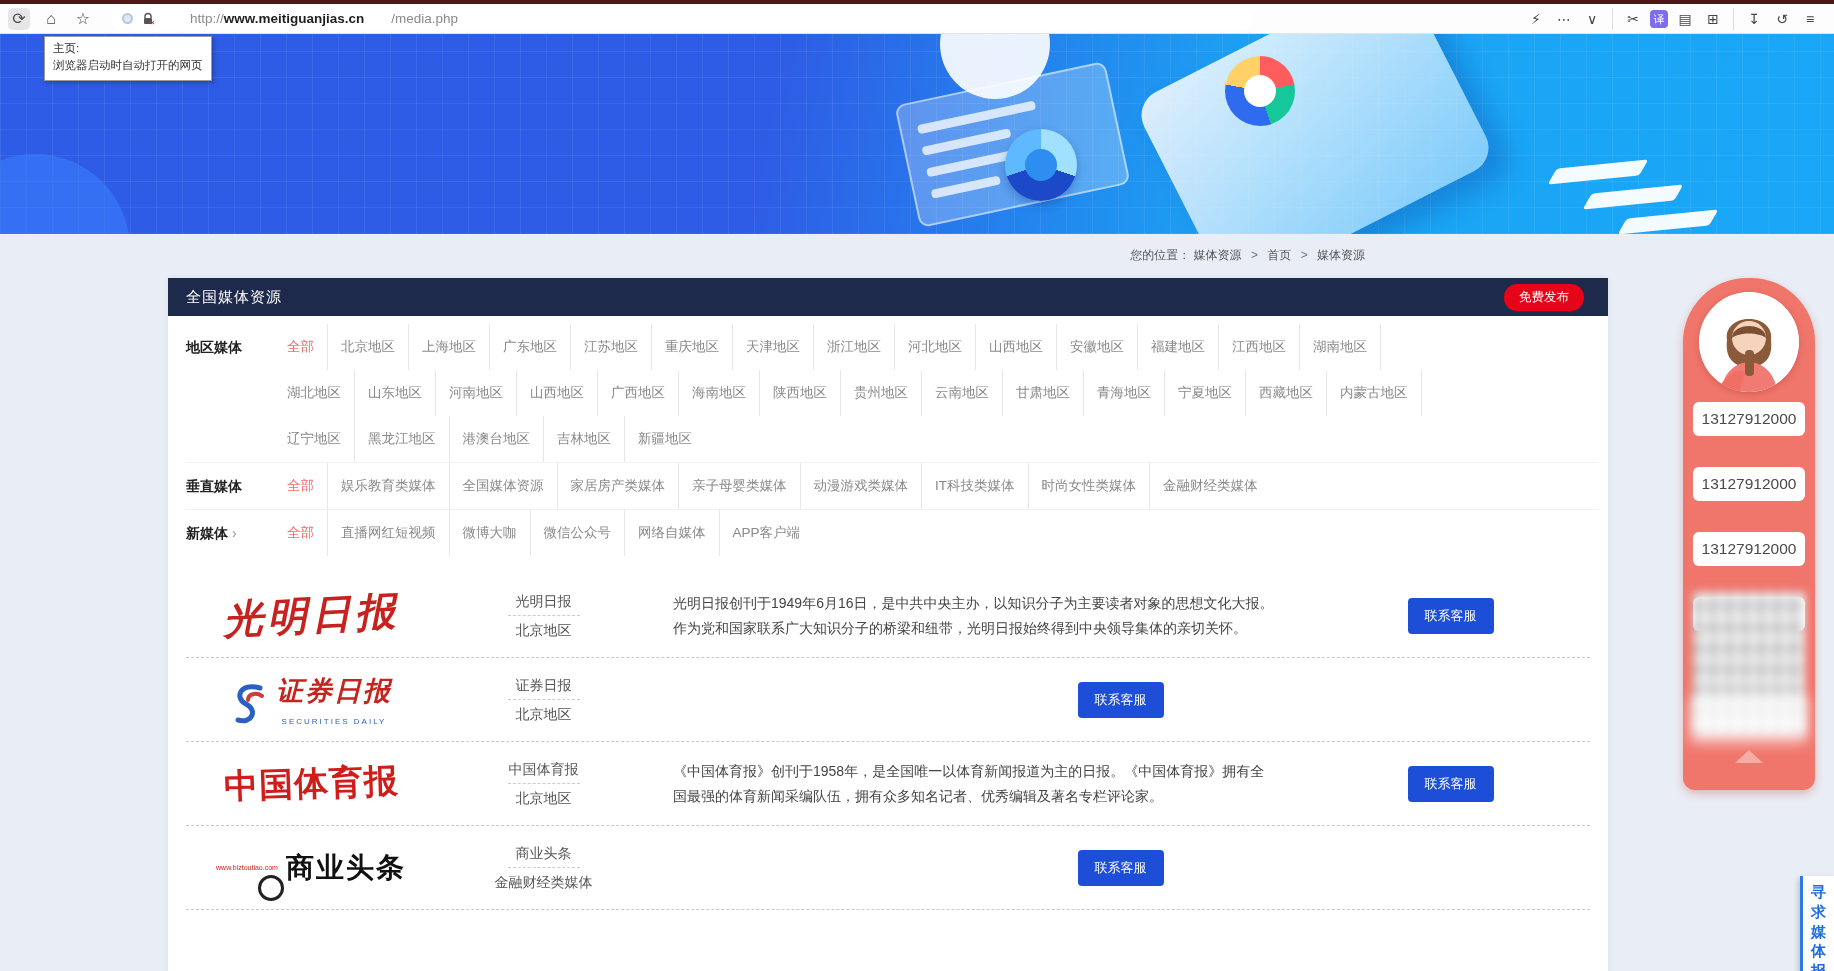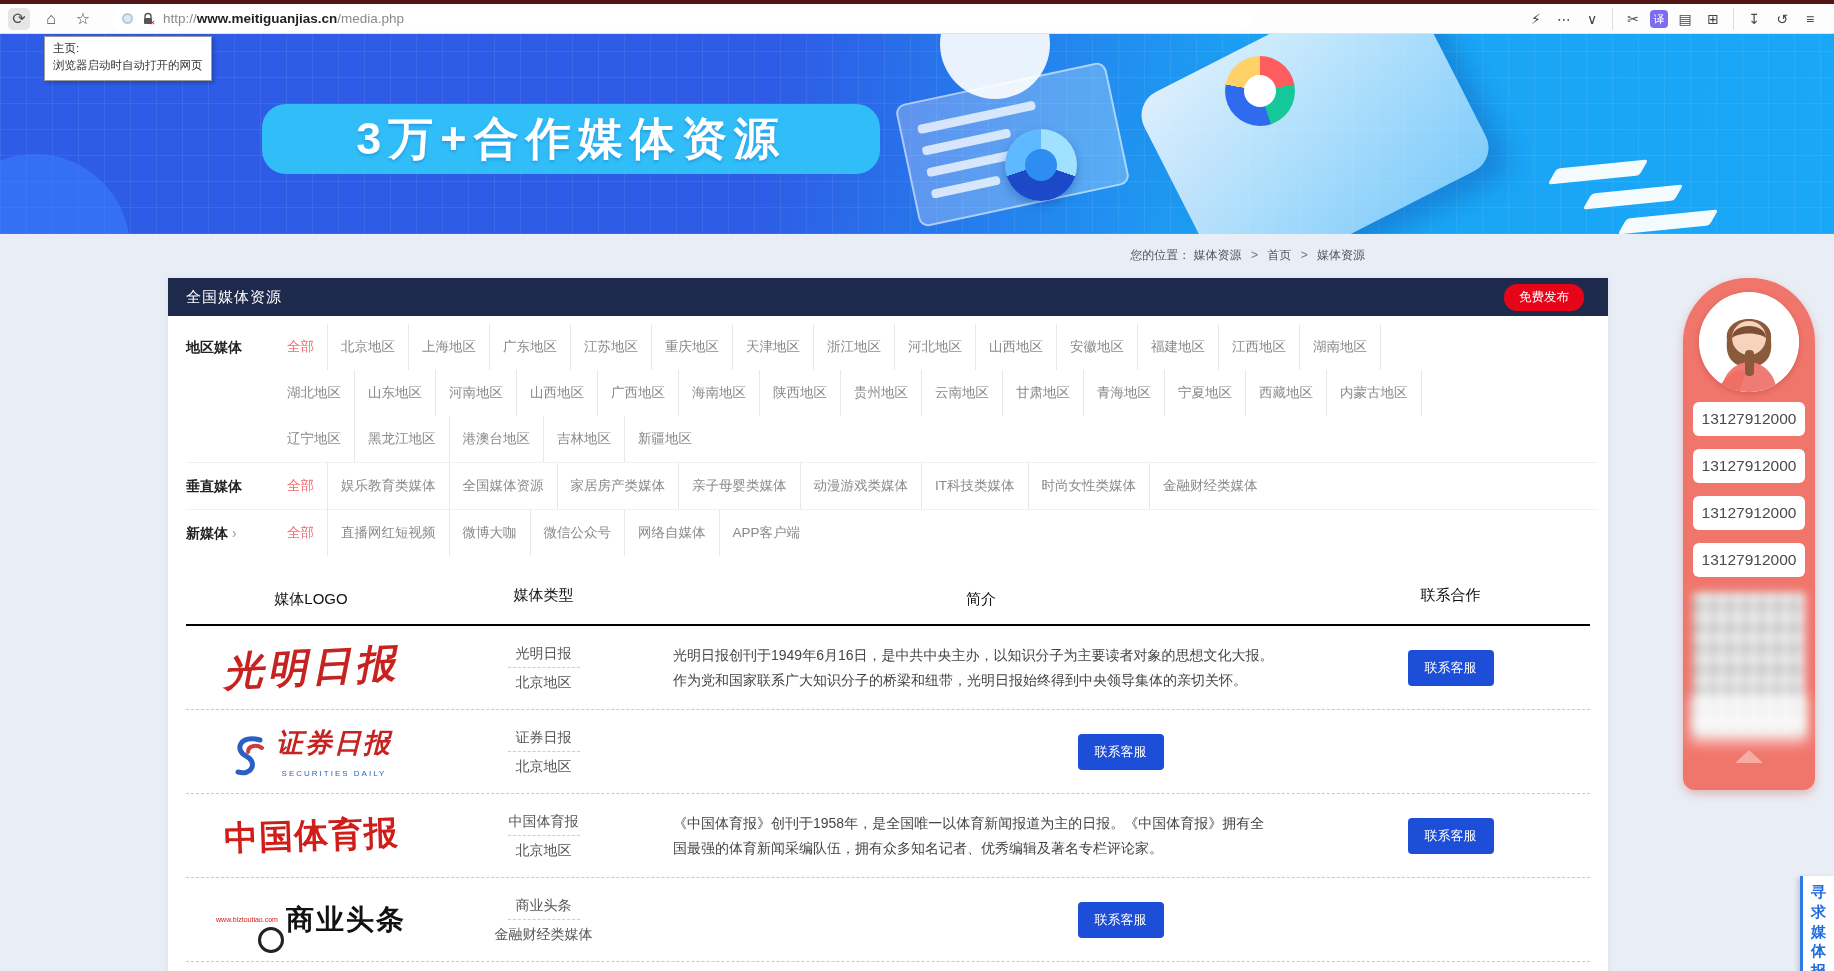--- a/index.html
+++ b/index.html
@@ -11,21 +11,21 @@
 
   
   .chrome { height:30px; background:#fdfdfd; display:flex; align-items:center; position:relative; border-bottom:1px solid #e3e3e3; }
   .chrome-left { display:flex; align-items:center; gap:10px; padding-left:8px; }
   .icon-btn { width:22px; height:22px; display:flex; align-items:center; justify-content:center; font-size:16px; color:#4a4a4a; cursor:pointer; }
   .icon-btn.boxed { background:#e6e6e6; border-radius:5px; }
   .omnibox { display:flex; align-items:center; gap:8px; margin-left:18px; flex:0 0 auto; width:1140px; height:24px; padding:0 10px; border-radius:12px; background:#fff; }
   .site-circle { width:11px; height:11px; border-radius:50%; border:2px solid #b9c7dd; background:#dfe9f6; }
   .lock-wrap { position:relative; width:14px; height:14px; }
   .url { font-size:13.5px; white-space:nowrap; }
-  .url .scheme,.url .path { color:#8a8a8a; }
+  .url .scheme,.url .path { color:#8a8a8a;margin-left:27px; }
   .url .host { color:#1f1f1f; font-weight:bold; }
   .chrome-right { position:absolute; right:4px; top:0; height:30px; display:flex; align-items:center; }
   .tool-group { display:flex; align-items:center; gap:6px; padding:0 9px; }
   .tool-group + .tool-group { border-left:1px solid #ddd; }
   .tool-icon { width:22px; height:22px; display:flex; align-items:center; justify-content:center; font-size:14px; color:#444; cursor:pointer; }
   .tool-icon.translate { background:#7b6cf0; color:#fff; border-radius:4px; font-size:11px; width:18px; height:18px; }
 
   
   .tooltip { position:absolute; left:44px; top:36px; z-index:50; background:#fff; border:1px solid #9b9b9b; box-shadow:2px 2px 4px rgba(0,0,0,.25); padding:3px 8px 5px; font-size:11.5px; color:#333; line-height:1.5; white-space:nowrap; }
 
@@ -96,21 +96,21 @@
   .swoosh-badge { width:42px; height:42px; border-radius:50%; background:conic-gradient(#1a1a1a 0 35%, #d42020 35% 100%); position:relative; }
   .swoosh-badge::after { content:""; position:absolute; left:11px; top:11px; width:20px; height:20px; border-radius:50%; background:#fff; border:3px solid #222; }
   .logo-shangye .sy-text { display:flex; flex-direction:column; }
   .logo-shangye .logo-main { font-size:28px; font-weight:900; color:#111; letter-spacing:2px; }
   .logo-shangye .logo-sub { font-size:7px; color:#d42020; }
   .zq-swirl { width:40px; height:46px; }
 
   
   .side-card { position:absolute; left:1683px; top:278px; width:132px; height:512px; background:#f0766c; border-radius:64px 64px 12px 12px; box-shadow:0 4px 10px rgba(200,80,70,.35); }
   .avatar-ring { position:absolute; left:16px; top:14px; width:100px; height:100px; border-radius:50%; background:#fff; overflow:hidden; box-shadow:0 2px 6px rgba(150,40,30,.3); }
-  .phones { position:absolute; left:0; top:124px; width:132px; display:flex; flex-direction:column; align-items:center; gap:13px; }
+  .phones { position:absolute; left:0; top:124px; width:132px; display:flex; flex-direction:column; align-items:center; gap:31px; }
   .phone-pill { width:112px; height:34px; background:#fff; border-radius:6px; display:flex; align-items:center; justify-content:center; font-size:15.5px; color:#4a4a4a; }
   .qr-box { position:absolute; left:10px; top:314px; width:112px; height:142px; background:
       repeating-linear-gradient(0deg,#9a9a9a 0 7px,#d8d8d8 7px 13px,#b5b5b5 13px 21px),
       repeating-linear-gradient(90deg,rgba(120,120,120,.8) 0 9px,rgba(220,220,220,.8) 9px 16px);
       background-blend-mode:screen; filter:blur(4px); border-radius:4px; }
   .qr-fade { position:absolute; left:8px; top:418px; width:116px; height:46px; background:rgba(255,255,255,.75); filter:blur(7px); }
   .to-top { position:absolute; left:52px; top:472px; width:0; height:0; border-left:14px solid transparent; border-right:14px solid transparent; border-bottom:13px solid #f6aca2; cursor:pointer; }
 
   
   .float-tab { position:absolute; right:0; top:876px; width:34px; height:120px; background:#fff; border-left:3px solid #2f7ae5; box-shadow:-2px 2px 5px rgba(0,0,0,.18); display:flex; flex-direction:column; align-items:center; padding-top:6px; cursor:pointer; }
@@ -174,23 +174,20 @@
     <span class="bar" style="top:44px;width:90px;"></span>
     <span class="bar" style="top:66px;width:140px;"></span>
     <span class="bar" style="top:88px;width:70px;"></span>
   </div>
   <div class="ill-phone ill-card"></div>
   <div class="ill-donut1"></div>
   <div class="ill-donut2"></div>
   <span class="ill-bar-w" style="left:1555px;top:130px;"></span>
   <span class="ill-bar-w" style="left:1590px;top:155px;"></span>
   <span class="ill-bar-w" style="left:1625px;top:180px;"></span>
-  <div class="headline-pill">
-    <span>3万+合作媒体资源</span>
-  </div>
 </div>
 
 <div class="crumb">
   <span>您的位置：</span>
   <a>媒体资源</a>
   <span class="sep">&gt;</span>
   <a>首页</a>
   <span class="sep">&gt;</span>
   <a>媒体资源</a>
 </div>
@@ -261,26 +258,20 @@
           <li>直播网红短视频</li>
           <li>微博大咖</li>
           <li>微信公众号</li>
           <li>网络自媒体</li>
           <li>APP客户端</li>
         </ul>
       </div>
     </div>
 
   <div class="media-table">
-    <div class="mt-head">
-      <div class="col-logo">媒体LOGO</div>
-      <div class="col-type">媒体类型</div>
-      <div class="col-intro" style="text-align:center;">简介</div>
-      <div class="col-contact">联系合作</div>
-    </div>
     <div>
         <div class="row">
           <div class="col-logo">
             <div class="logo logo-guangming">
     <span class="logo-main">光明日报</span>
   </div>
           </div>
           <div class="col-type">
             <span class="t">光明日报</span>
             <span class="dots"></span>

